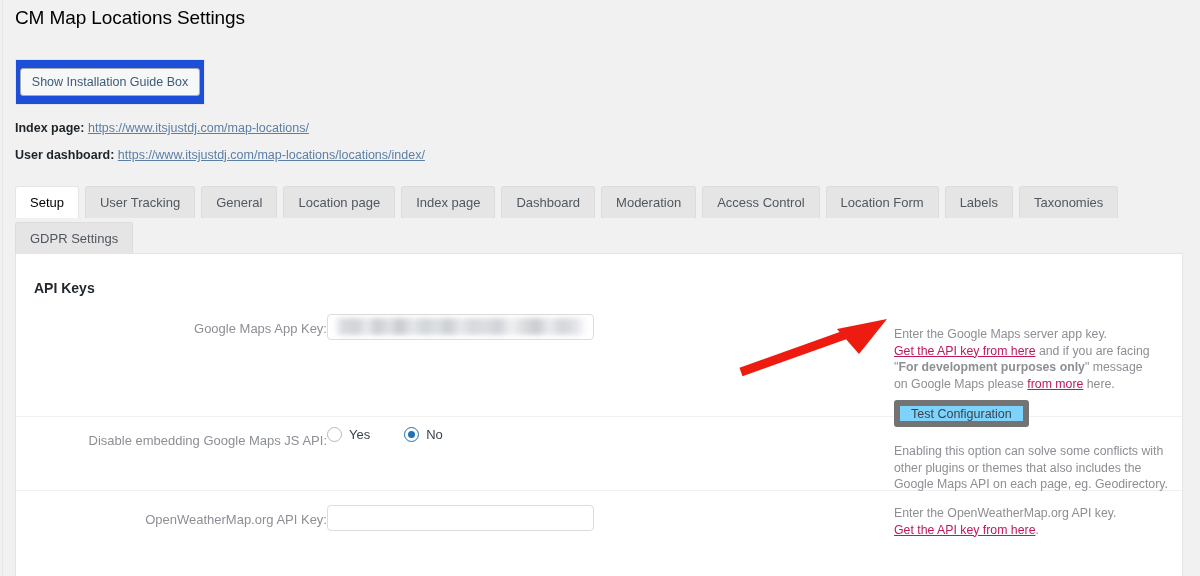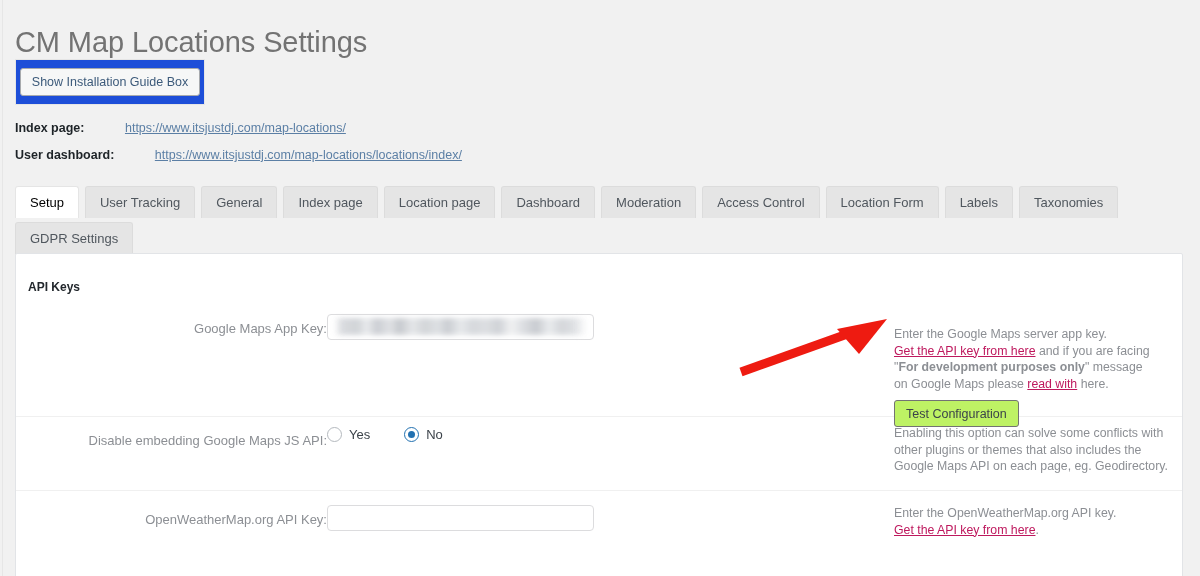--- a/index.html
+++ b/index.html
@@ -13,24 +13,24 @@
   }
   #page {
     position: relative;
     width: 1200px; height: 576px;
     background: #f1f1f1;
   }
 
   
   .page-title {
     position: absolute;
-    left: 15px; top: 28px;
-    font-size: 29px;
+    left: 15px; top: 3px;
+    font-size: 19px;
     font-weight: 400;
-    color: #737373;
+    color: #000000;
     line-height: 29px;
     letter-spacing: -0.1px;
   }
 
   .guide-box {
     position: absolute;
     left: 15px; top: 59px;
     width: 190px; height: 46px;
     background: #1d4ed8;
     border: 1px solid #e5e5e5;
@@ -60,21 +60,20 @@
     font-size: 12.5px;
     color: #1d2327;
     white-space: nowrap;
   }
   .link-line.l1 { top: 121px; }
   .link-line.l2 { top: 148px; }
   .link-line b { font-weight: 700; }
   .link-line a {
     color: #5b7fa5;
     text-decoration: underline;
-    margin-left: 37px;
   }
 
   
   .tabs {
     position: absolute;
     left: 15px; top: 186px;
     width: 1172px;
     display: flex;
     flex-wrap: wrap;
     gap: 0px;
@@ -110,22 +109,22 @@
     left: 15px; top: 253px;
     width: 1168px;
     height: 340px;
     background: #ffffff;
     border: 1px solid #e2e4e7;
     border-radius: 2px;
     overflow: hidden;
   }
   .panel-heading {
     position: absolute;
-    left: 12px; top: 26px;
-    font-size: 12px;
+    left: 18px; top: 26px;
+    font-size: 14px;
     font-weight: 700;
     color: #23282d;
   }
 
   .frow {
     position: absolute;
     left: 0; right: 0;
     border-bottom: 1px solid #f0f0f0;
   }
   .frow.r1 { top: 52px;  height: 111px; }
@@ -213,34 +212,34 @@
   
   .fdesc {
     position: absolute;
     left: 878px;
     width: 285px;
     font-size: 12.3px;
     line-height: 16.6px;
     color: #8c8f94;
   }
   .frow.r1 .fdesc { top: 20px; }
-  .frow.r2 .fdesc { top: 8px; }
+  .frow.r2 .fdesc { top: 26px; }
   .frow.r3 .fdesc { top: 14px; }
   .fdesc a { color: #be185d; text-decoration: underline; }
   .fdesc b { font-weight: 700; color: #8c8f94; }
 
   .test-btn {
     position: absolute;
     left: 878px; top: 94px;
     height: 27px;
     padding: 0 11px;
     display: inline-flex;
     align-items: center;
-    background: #bef264;
-    border: 1px solid #737373;
+    background: #7dd3fc;
+    border: 6px solid #737373;
     border-radius: 3px;
     color: #3c434a;
     font-size: 12.5px;
     white-space: nowrap;
     cursor: pointer;
   }
 
   
   .arrow-anno {
     position: absolute;
@@ -277,22 +276,22 @@
 
   <div class="link-line l2">
     <b>User dashboard:</b>
     <a href="#">https://www.itsjustdj.com/map-locations/locations/index/</a>
   </div>
 
   <div class="tabs">
     <div class="tab active">Setup</div>
     <div class="tab">User Tracking</div>
     <div class="tab">General</div>
+    <div class="tab">Location page</div>
     <div class="tab">Index page</div>
-    <div class="tab">Location page</div>
     <div class="tab">Dashboard</div>
     <div class="tab">Moderation</div>
     <div class="tab">Access Control</div>
     <div class="tab">Location Form</div>
     <div class="tab">Labels</div>
     <div class="tab">Taxonomies</div>
     <div class="tab">GDPR Settings</div>
   </div>
 
   <div class="panel">
@@ -303,21 +302,21 @@
       <div class="fcontrol">
         <div class="masked-wrap">
           <input class="text" type="text" value="" style="">
           <div class="masked-overlay"></div>
         </div>
       </div>
       <div class="fdesc">
         <span>Enter the Google Maps server app key.</span><br>
         <a href="#">Get the API key from here</a><span> and if you are facing</span><br>
         <span>"</span><b>For development purposes only</b><span>"</span><span> message</span><br>
-        <span>on Google Maps please </span><a href="#">read with</a><span> here.</span>
+        <span>on Google Maps please </span><a href="#">from more</a><span> here.</span>
       </div>
       <span class="test-btn">Test Configuration</span>
     </div>
 
     <div class="frow r2">
       <div class="flabel">Disable embedding Google Maps JS API:</div>
       <div class="fcontrol">
         <div class="radio-group">
           <label class="radio-item">
             <span class="radio-dot"></span>

